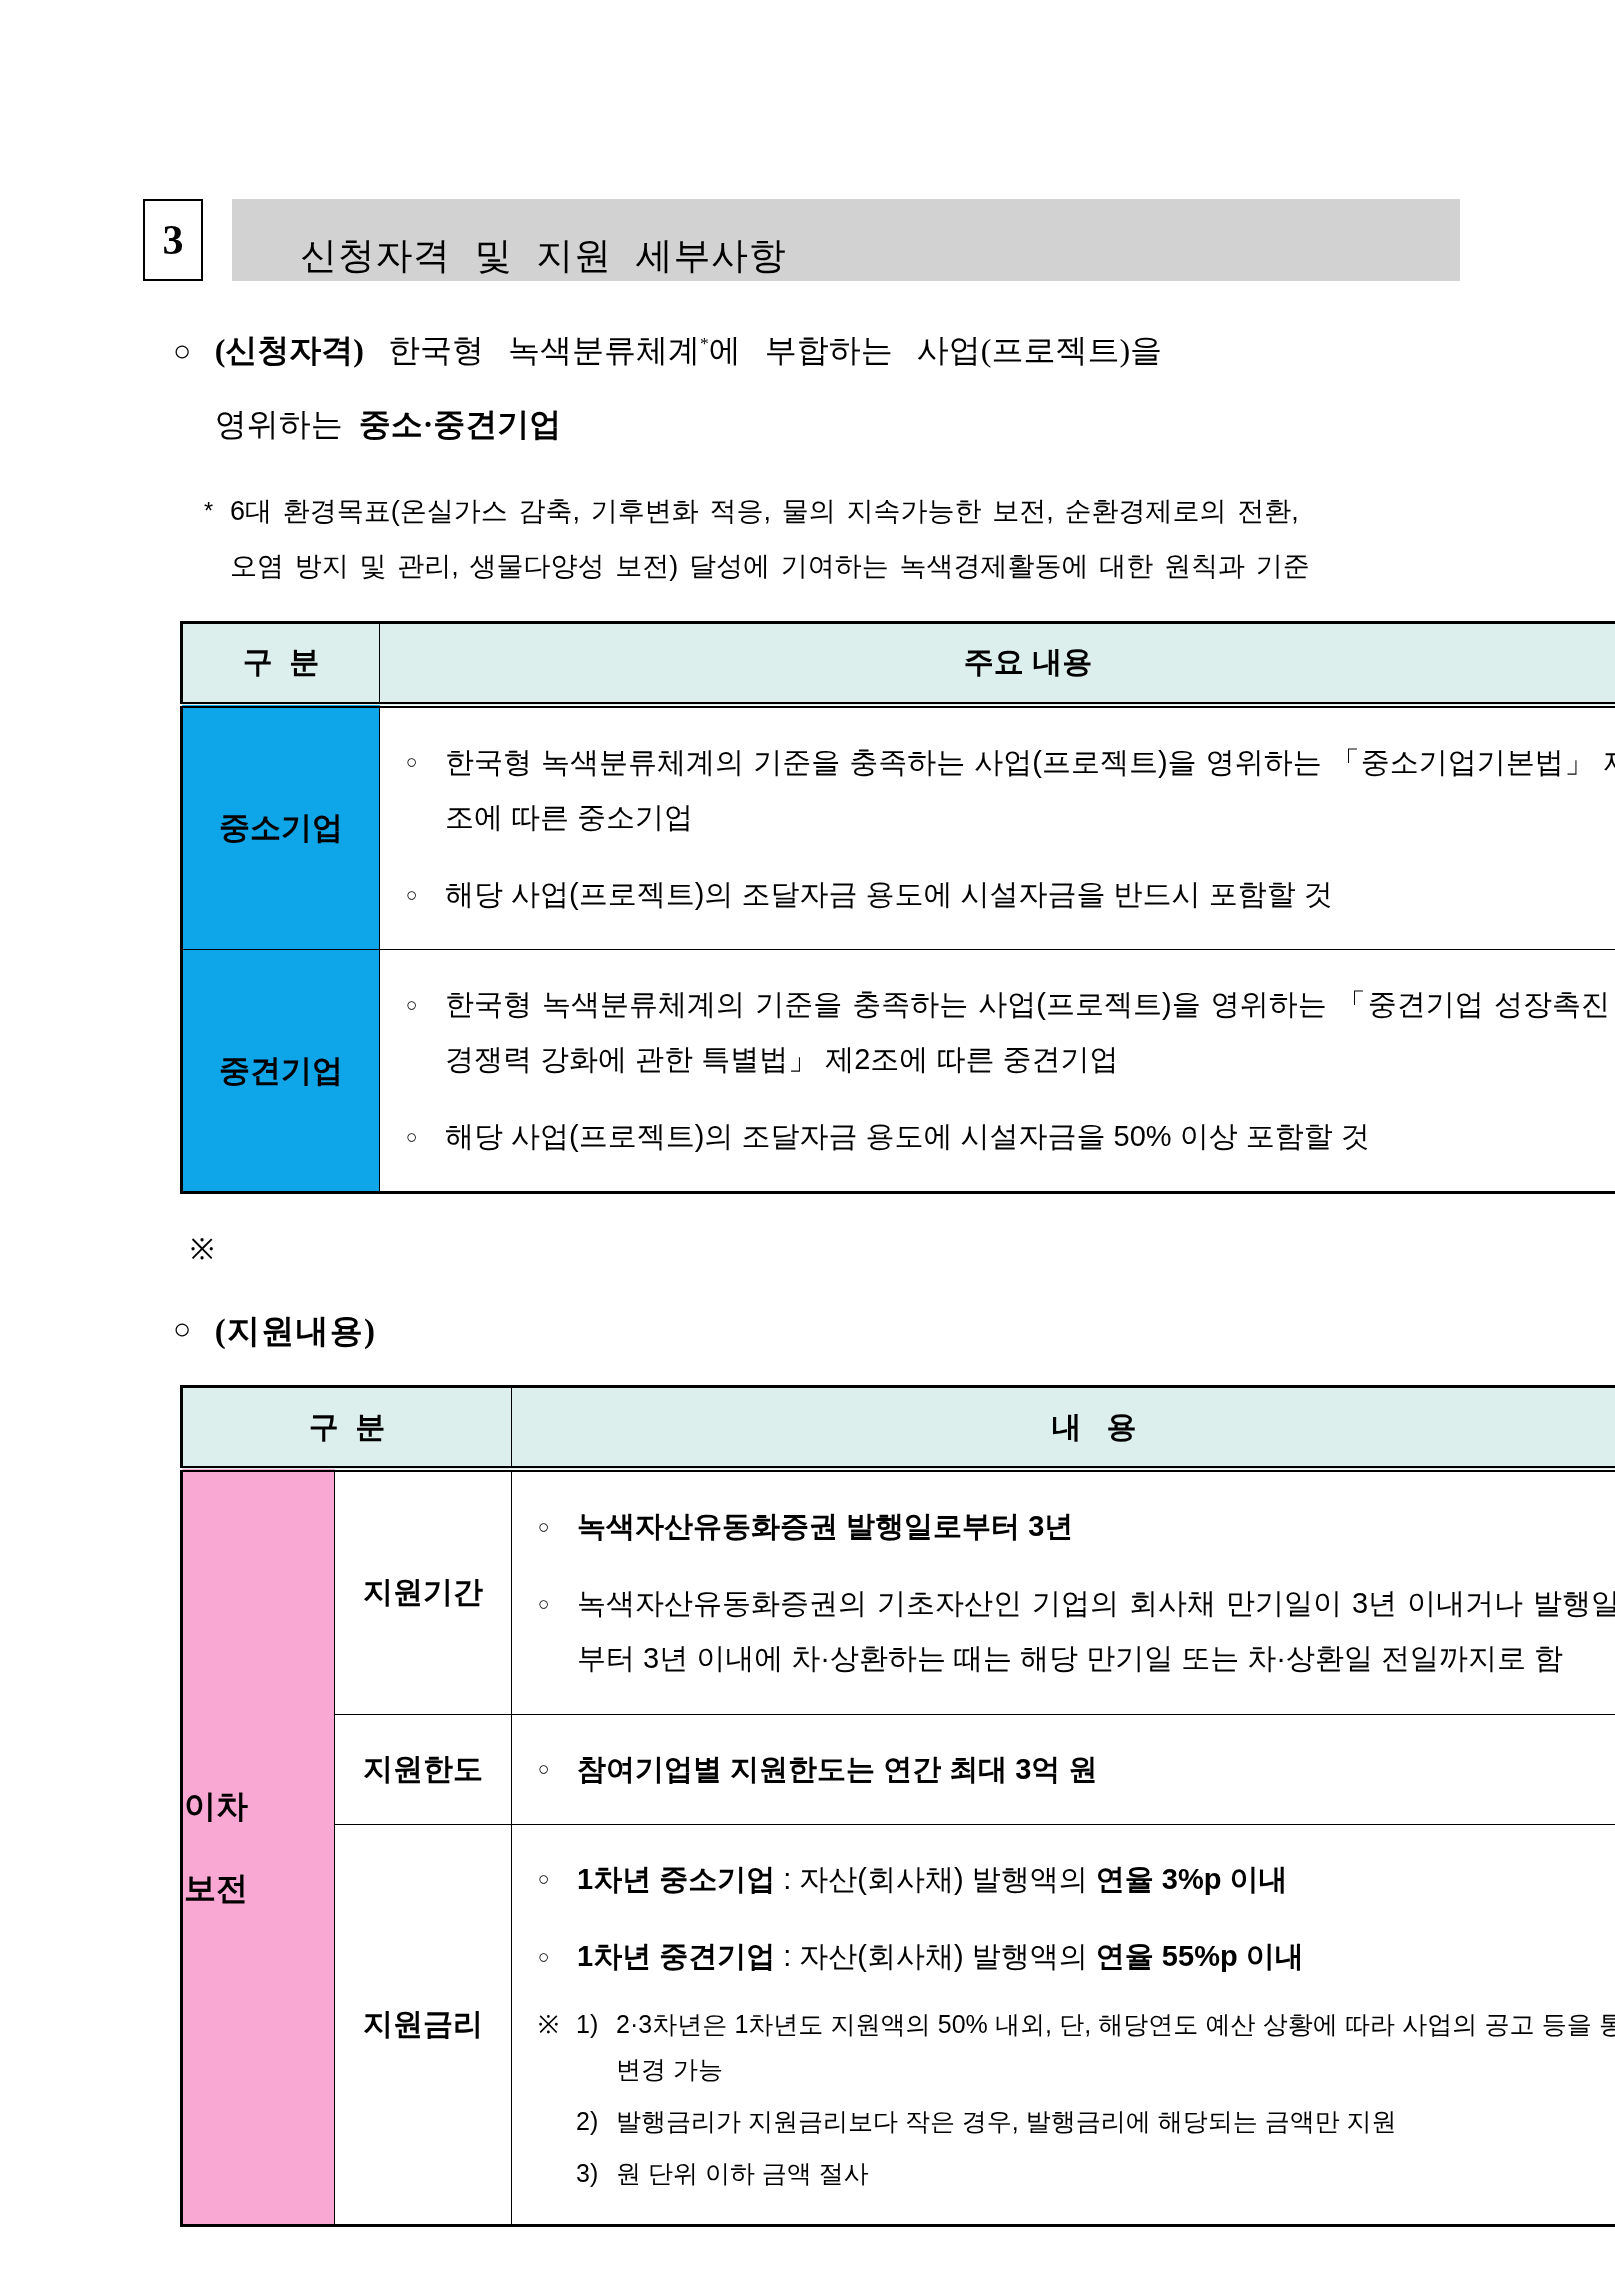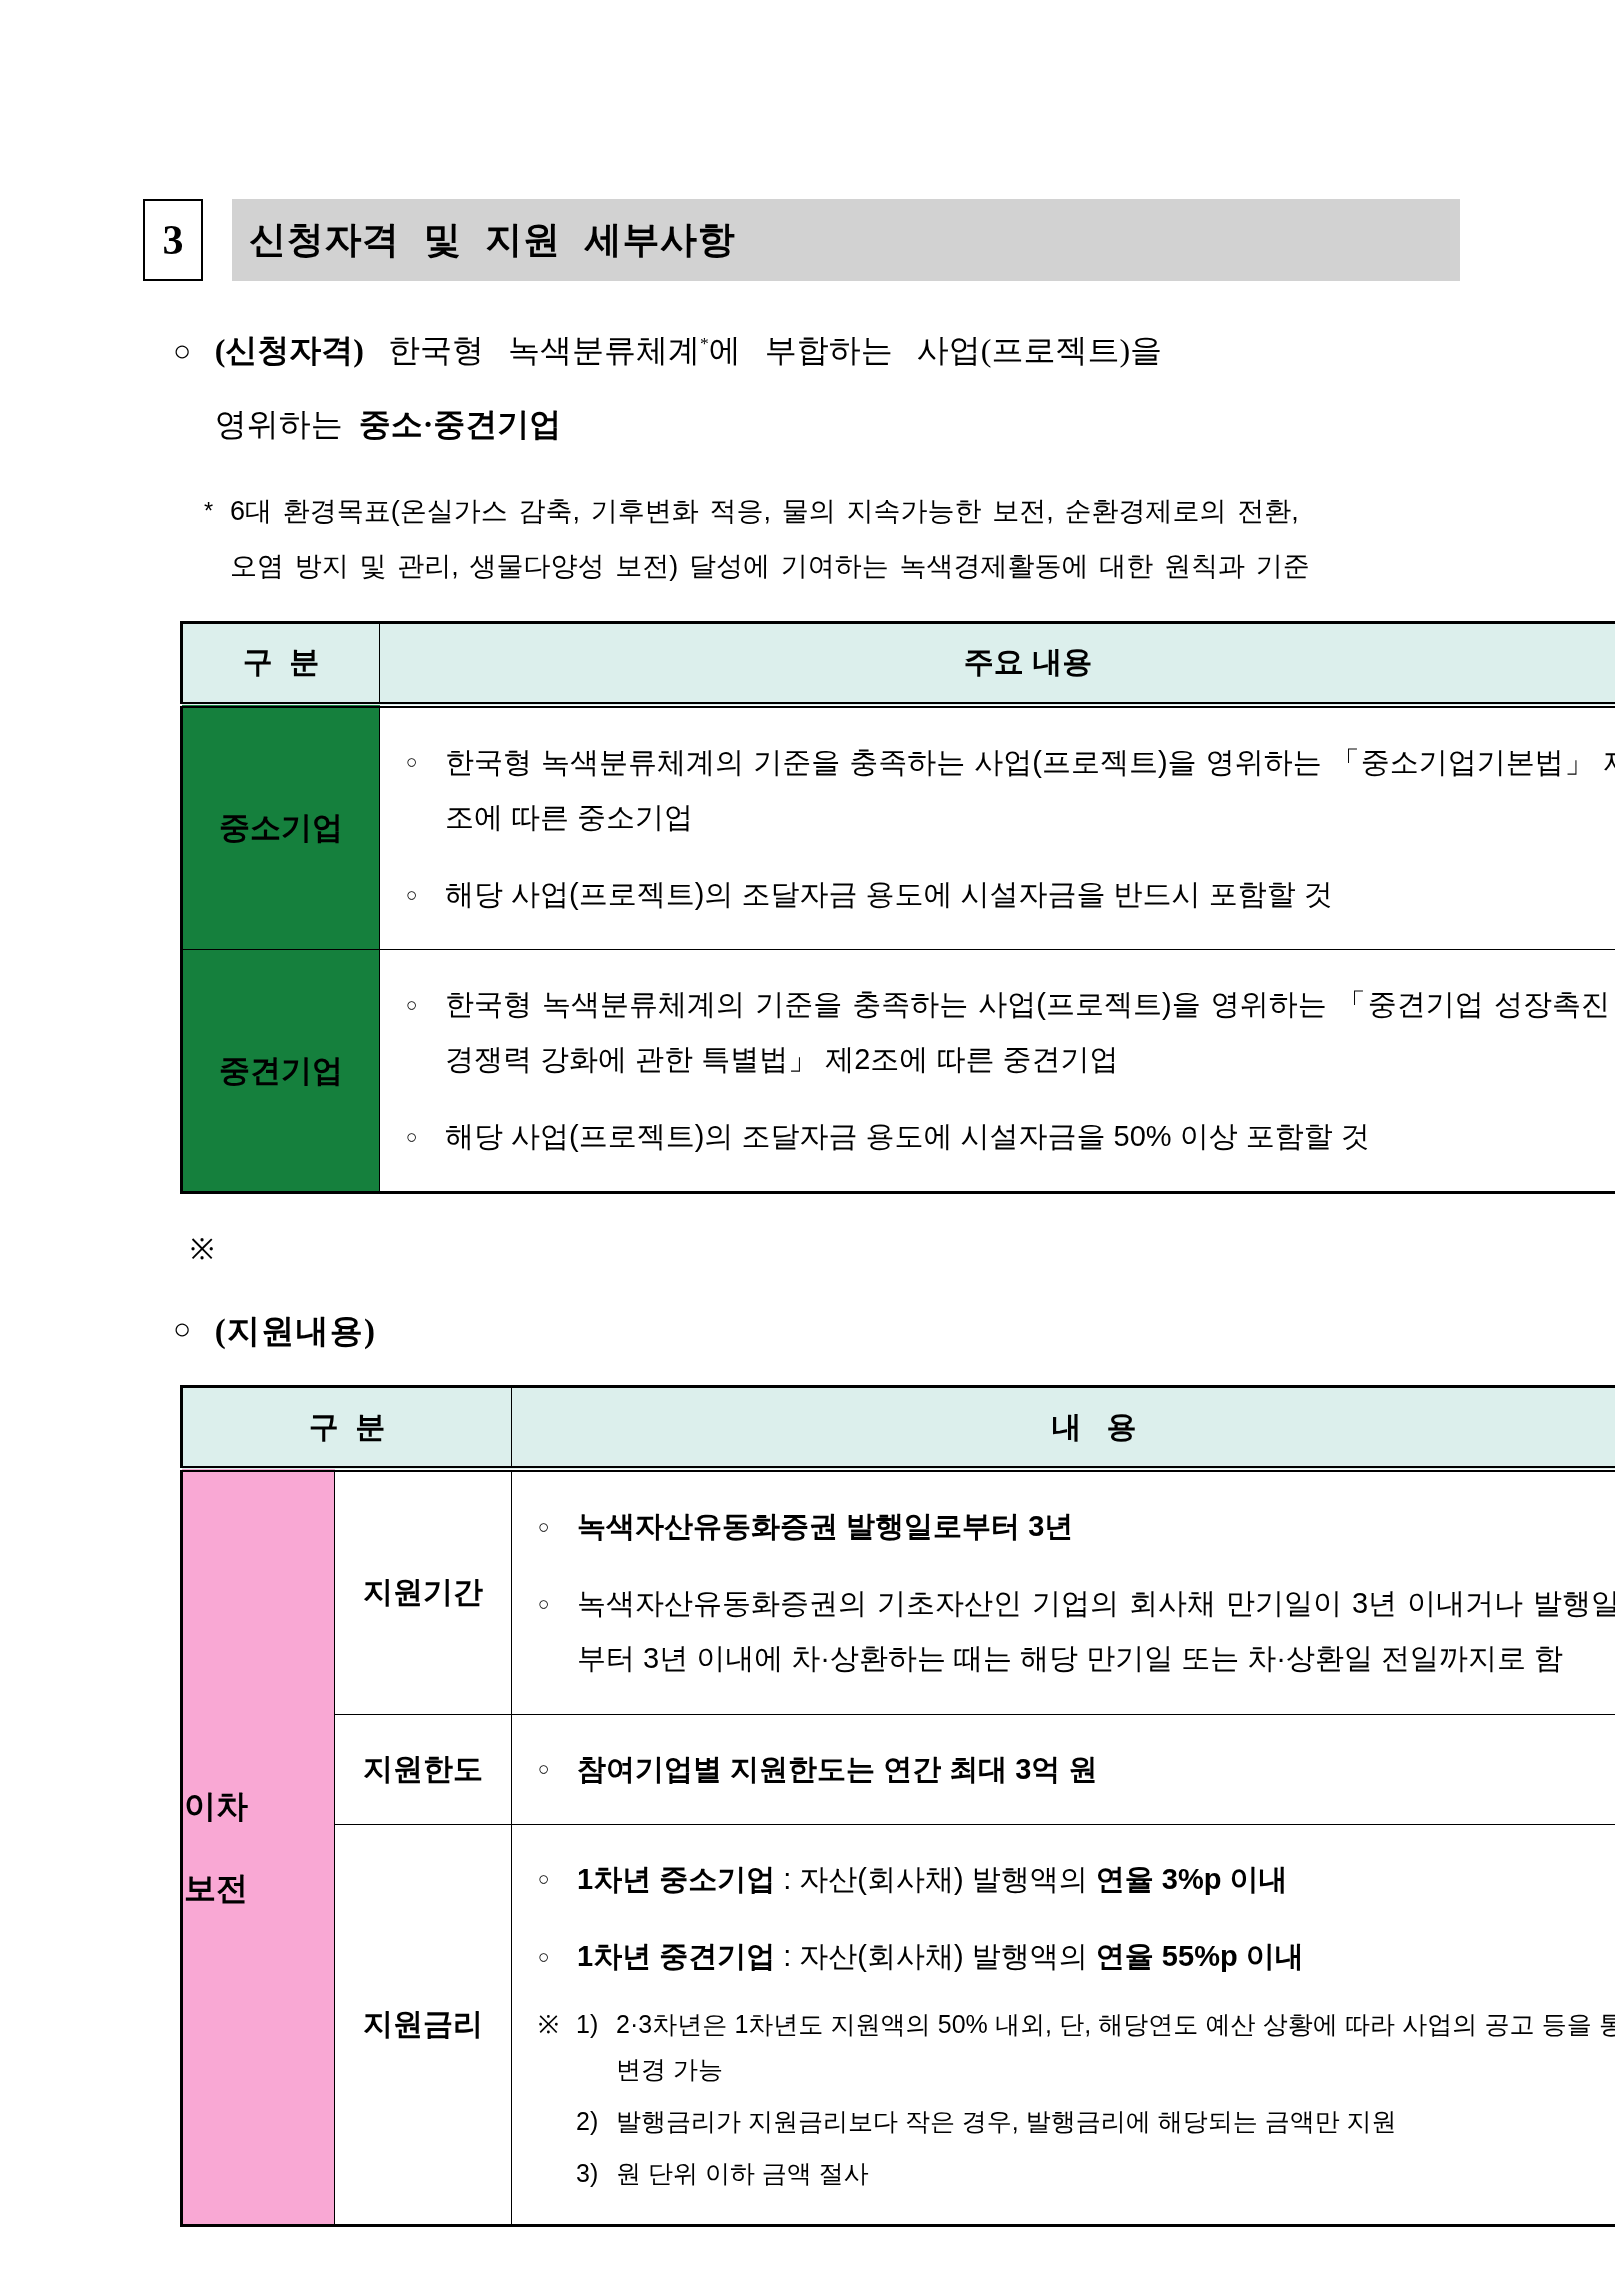--- a/index.html
+++ b/index.html
@@ -10,22 +10,22 @@
   }
   
   .section-header{display:flex;align-items:stretch;height:82px;}
   .num-box{
     width:56px;border:2px solid #000;background:#fff;flex:none;
     display:flex;align-items:center;justify-content:center;
     font-family:"Liberation Serif",serif;font-weight:bold;font-size:42px;
   }
   .banner{
     flex:1;margin-left:29px;background:#d2d2d2;
-    display:flex;align-items:center;padding-left:17px;
-    font-weight:bold;font-size:37px;letter-spacing:0.7px;word-spacing:0.35em;
+    display:flex;align-items:flex-end;padding-left:68px;
+    font-weight:normal;font-size:37px;letter-spacing:0.7px;word-spacing:0.35em;
   }
   
   .elig{display:flex;margin:48px 0 0 30px;font-family:"Liberation Serif",serif;font-size:32px;}
   .big-bullet{flex:none;font-size:30px;margin:5.2px 23.5px 0 0;font-weight:normal;}
   .elig-line1{word-spacing:0.5em;}
   .elig-line1 sup{font-size:0.55em;}
   .elig-line2{margin-top:30px;word-spacing:0.25em;}
   .footnote{display:flex;margin:37px 0 0 61px;font-size:27px;line-height:2.05;word-spacing:0.12em;}
   .fn-marker{flex:none;width:26px;font-size:23.5px;padding-top:3.3px;}
   .fn-text{flex:1;}
@@ -33,21 +33,21 @@
   .tbl{
     width:1499px;margin:26px 0 0 37px;border-collapse:collapse;
     border:3.3px solid #000;table-layout:fixed;font-size:29px;
   }
   .tbl th{
     background:#dcefec;font-weight:bold;font-size:30px;height:76px;
     border:1.3px solid #000;border-bottom:6.5px double #000;text-align:center;vertical-align:middle;
   }
   .tbl td{border:1.3px solid #000;vertical-align:middle;}
   .c1{width:198px;}
-  .lbl{background:#15803d;font-weight:bold;font-size:31px;text-align:center;}
+  .lbl{background:#0ea5e9;font-weight:bold;font-size:31px;text-align:center;}
   .cnt{padding:27px 27px 27px 26px;line-height:1.9;}
   .ci{display:flex;align-items:flex-start;}
   .ci + .ci{margin-top:22px;}
   .o{flex:none;width:39px;font-size:19px;margin-top:9.8px;}
   .ci-text{flex:1;text-align:justify;}
   
   .tbl2{margin-top:31px;}
   .s1{width:153px;}
   .s2{width:177px;}
   .grp{font-weight:bold;font-size:32px;text-align:left;background:#f9a8d4;}

